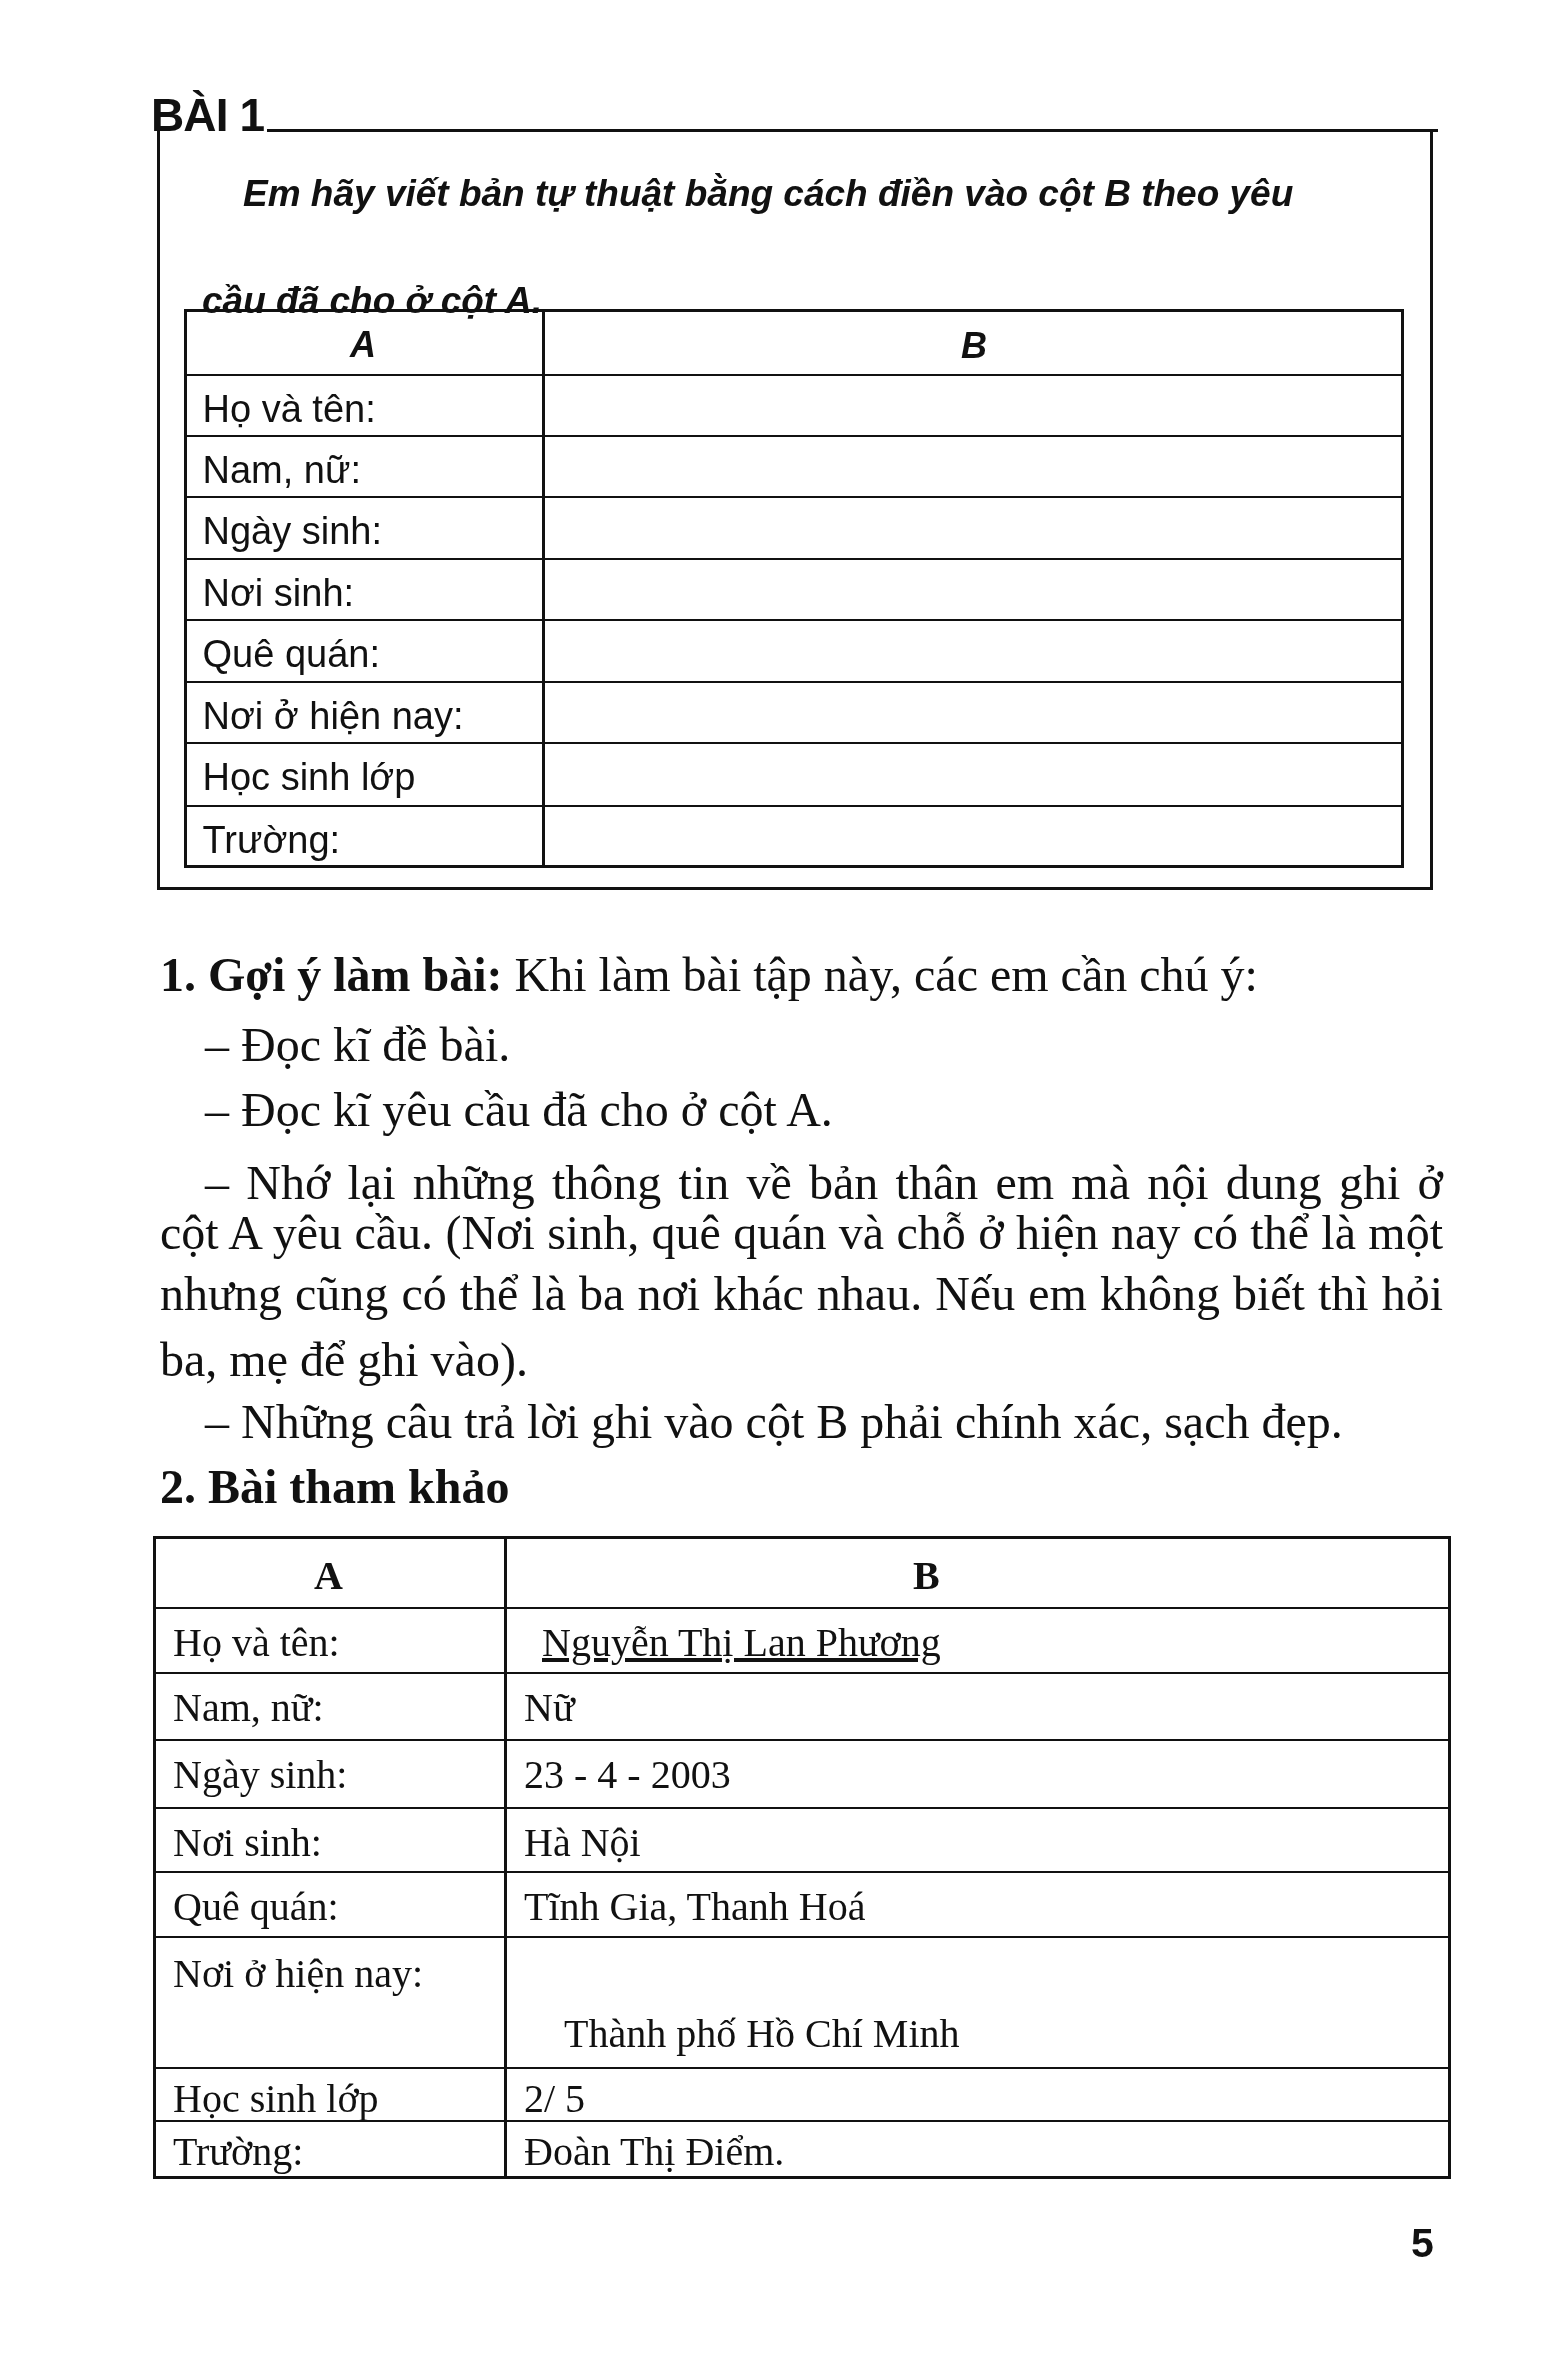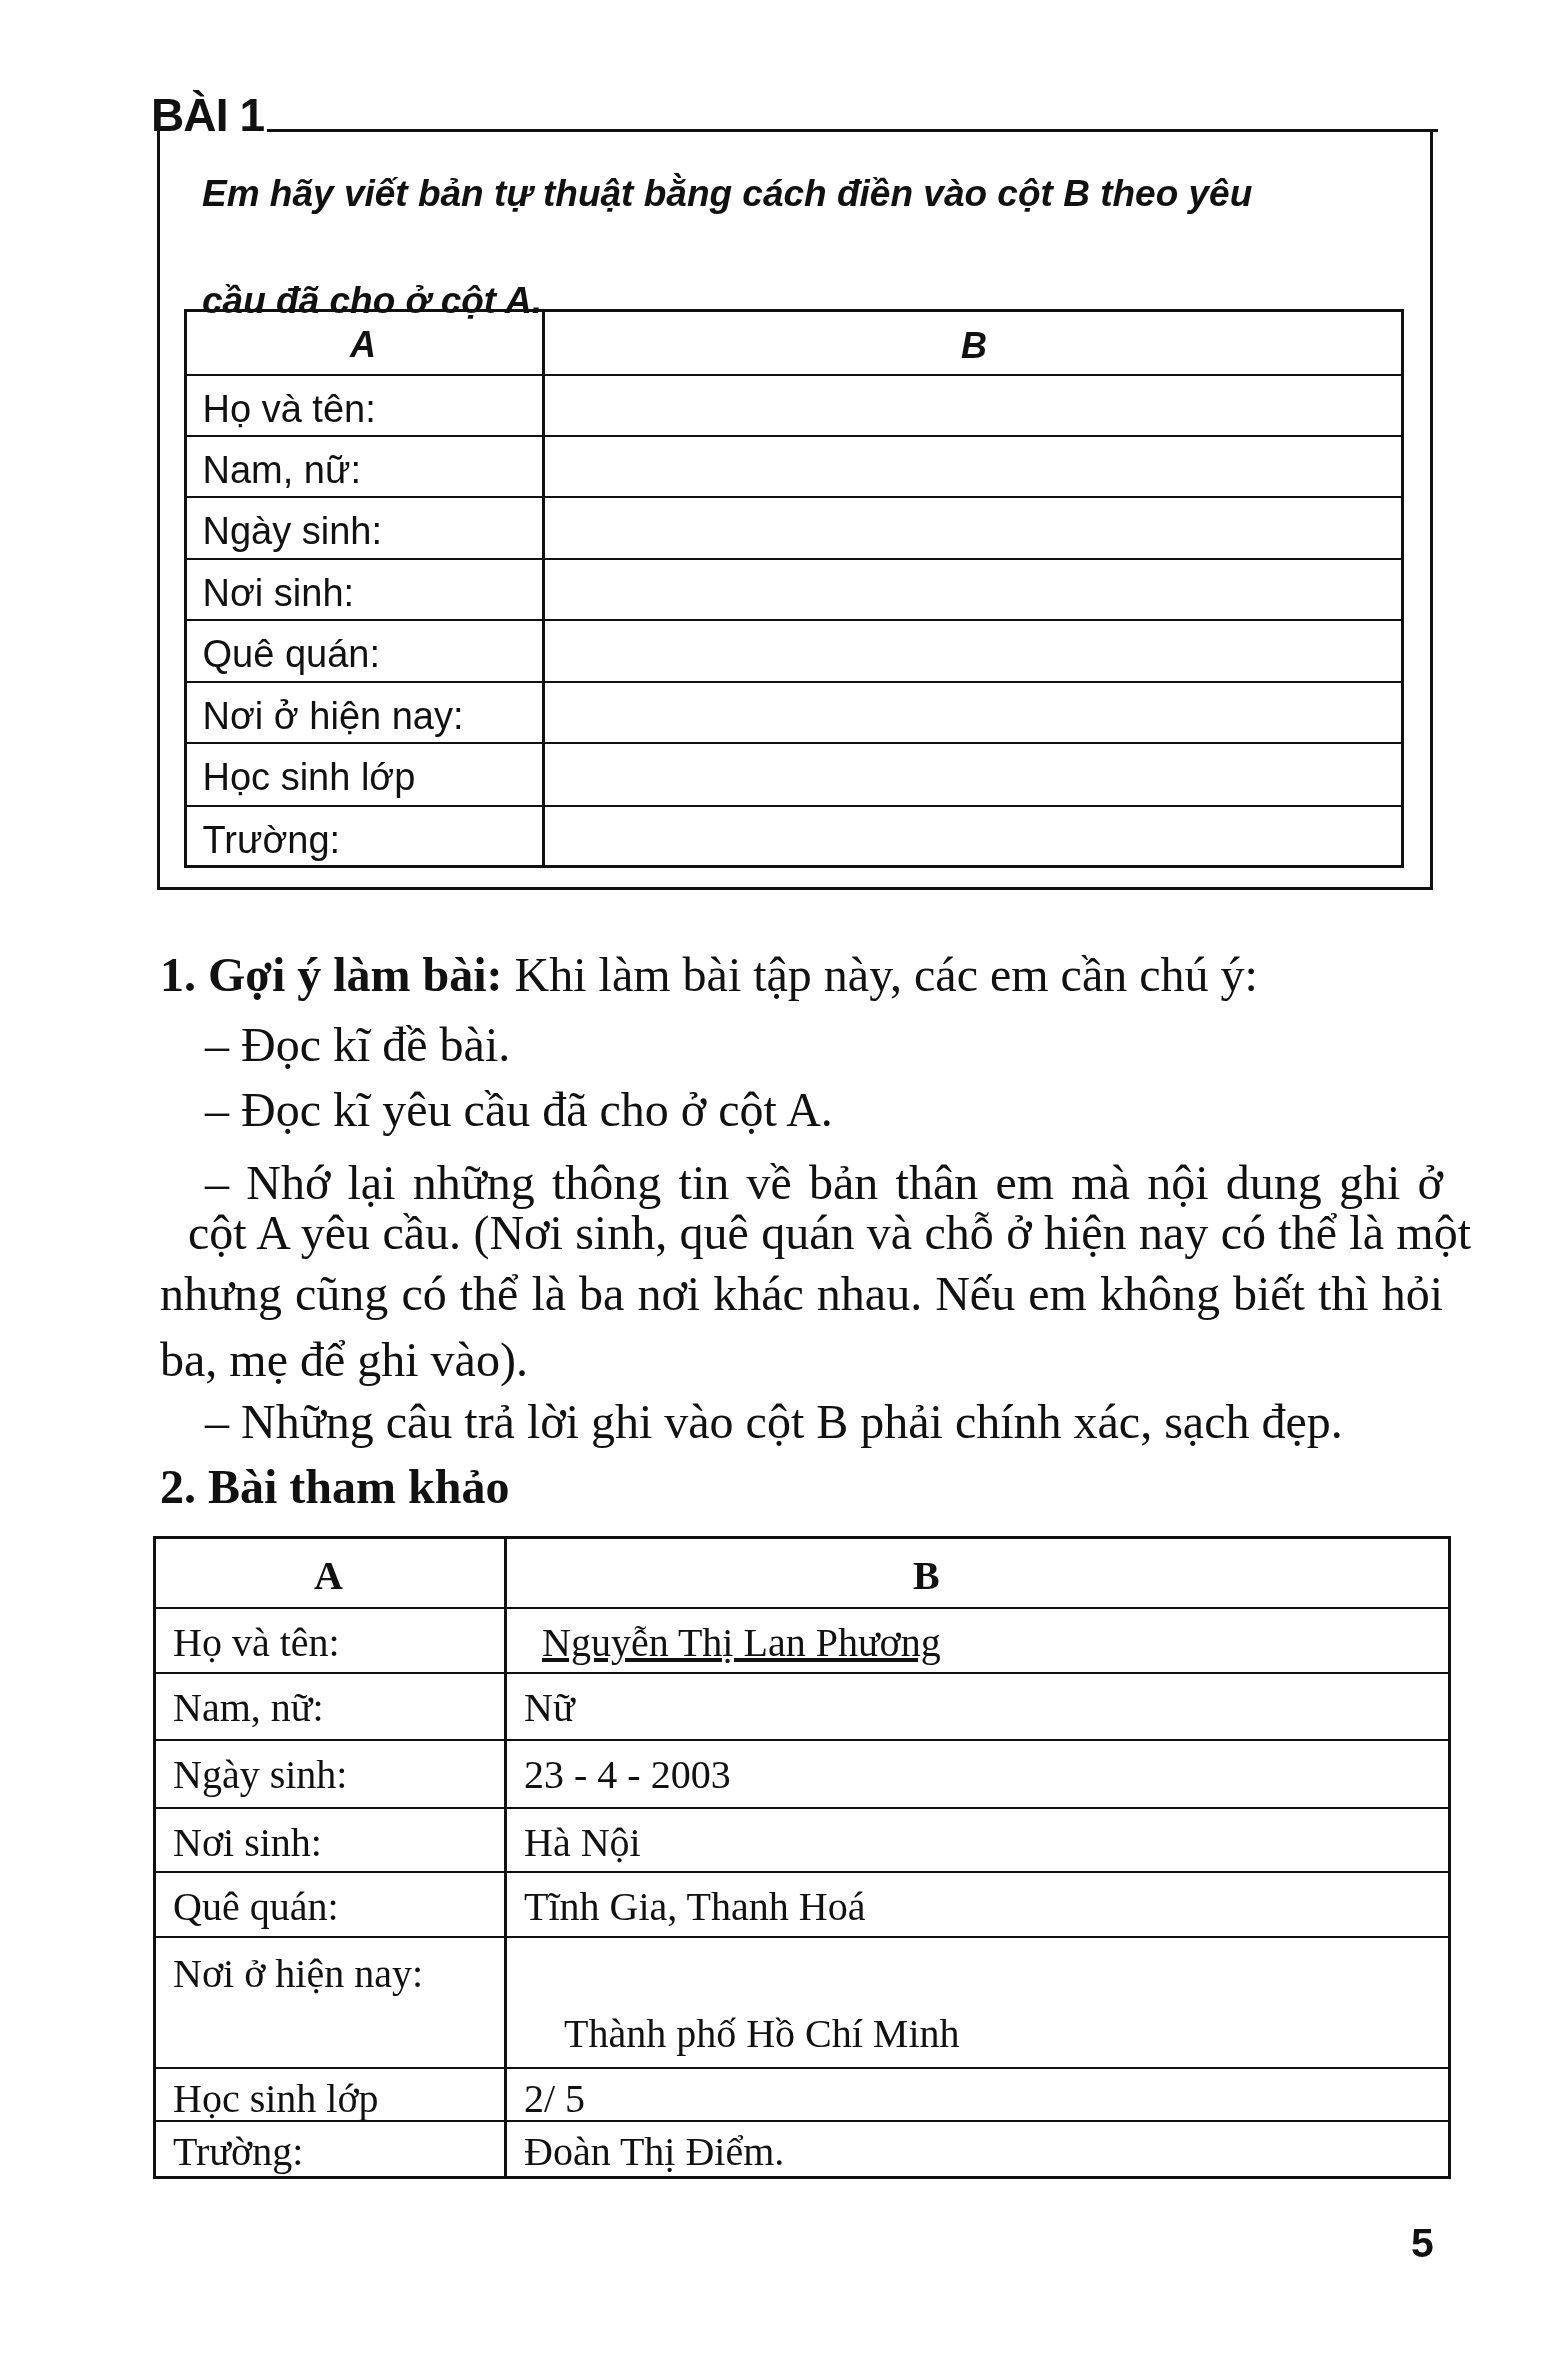--- a/index.html
+++ b/index.html
@@ -56,21 +56,21 @@
     font-family: "Liberation Sans", sans-serif; font-weight: bold; font-size: 41px; line-height: 1; color: #111;
   }
 </style>
 </head>
 <body>
 
 <div class="abs ex-title">BÀI 1</div>
 <div class="abs ex-rule"></div>
 <div class="abs ex-box"></div>
 
-<div class="abs instr" style="top:173px;">Em hãy viết bản tự thuật bằng cách điền vào cột B theo yêu</div>
+<div class="abs instr" style="top:173px;margin-left:41px;">Em hãy viết bản tự thuật bằng cách điền vào cột B theo yêu</div>
 <div class="abs instr" style="top:240px;margin-top:40px;">cầu đã cho ở cột A.</div>
 
 <div class="tbl t1">
   <div class="divider" style="left:355px;"></div>
 
   <div class="row first" style="top:0;height:65px;">
     <div class="cell hdr" style="left:163px;top:14.6px;">A</div>
     <div class="cell hdr" style="left:774px;top:16.3px;">B</div>
   </div>
 
@@ -105,21 +105,21 @@
   <div class="row" style="top:493px;height:63px;">
     <div class="cell" style="left:15.5px;top:13.8px;">Trường:</div>
     <div class="cell" style="left:374px;top:13.8px;width:826px;height:41px;"></div>
   </div>
 </div>
 
 <div class="abs hint" style="left:160px;top:951px;"><b>1. Gợi ý làm bài:</b><span> Khi làm bài tập này, các em cần chú ý:</span></div>
 <div class="abs hint" style="left:205px;top:1021px;">– Đọc kĩ đề bài.</div>
 <div class="abs hint" style="left:205px;top:1086px;">– Đọc kĩ yêu cầu đã cho ở cột A.</div>
 <div class="abs hint para" style="top:1151px;padding-left:45px;box-sizing:border-box;margin-top:8px;">– Nhớ lại những thông tin về bản thân em mà nội dung ghi ở</div>
-<div class="abs hint para" style="top:1209px;margin-left:28px;">cột A yêu cầu. (Nơi sinh, quê quán và chỗ ở hiện nay có thể là một</div>
+<div class="abs hint para" style="top:1209px;">cột A yêu cầu. (Nơi sinh, quê quán và chỗ ở hiện nay có thể là một</div>
 <div class="abs hint" style="left:160px;top:1270px;width:1283px;text-align:justify;text-align-last:justify;">nhưng cũng có thể là ba nơi khác nhau. Nếu em không biết thì hỏi</div>
 <div class="abs hint" style="left:160px;top:1336px;">ba, mẹ để ghi vào).</div>
 <div class="abs hint" style="left:205px;top:1398px;">– Những câu trả lời ghi vào cột B phải chính xác, sạch đẹp.</div>
 
 <div class="abs hint" style="left:160px;top:1463px;font-weight:bold;">2. Bài tham khảo</div>
 
 <div class="tbl t2">
   <div class="divider" style="left:348px;"></div>
 
   <div class="row first" style="top:0;height:70px;">

